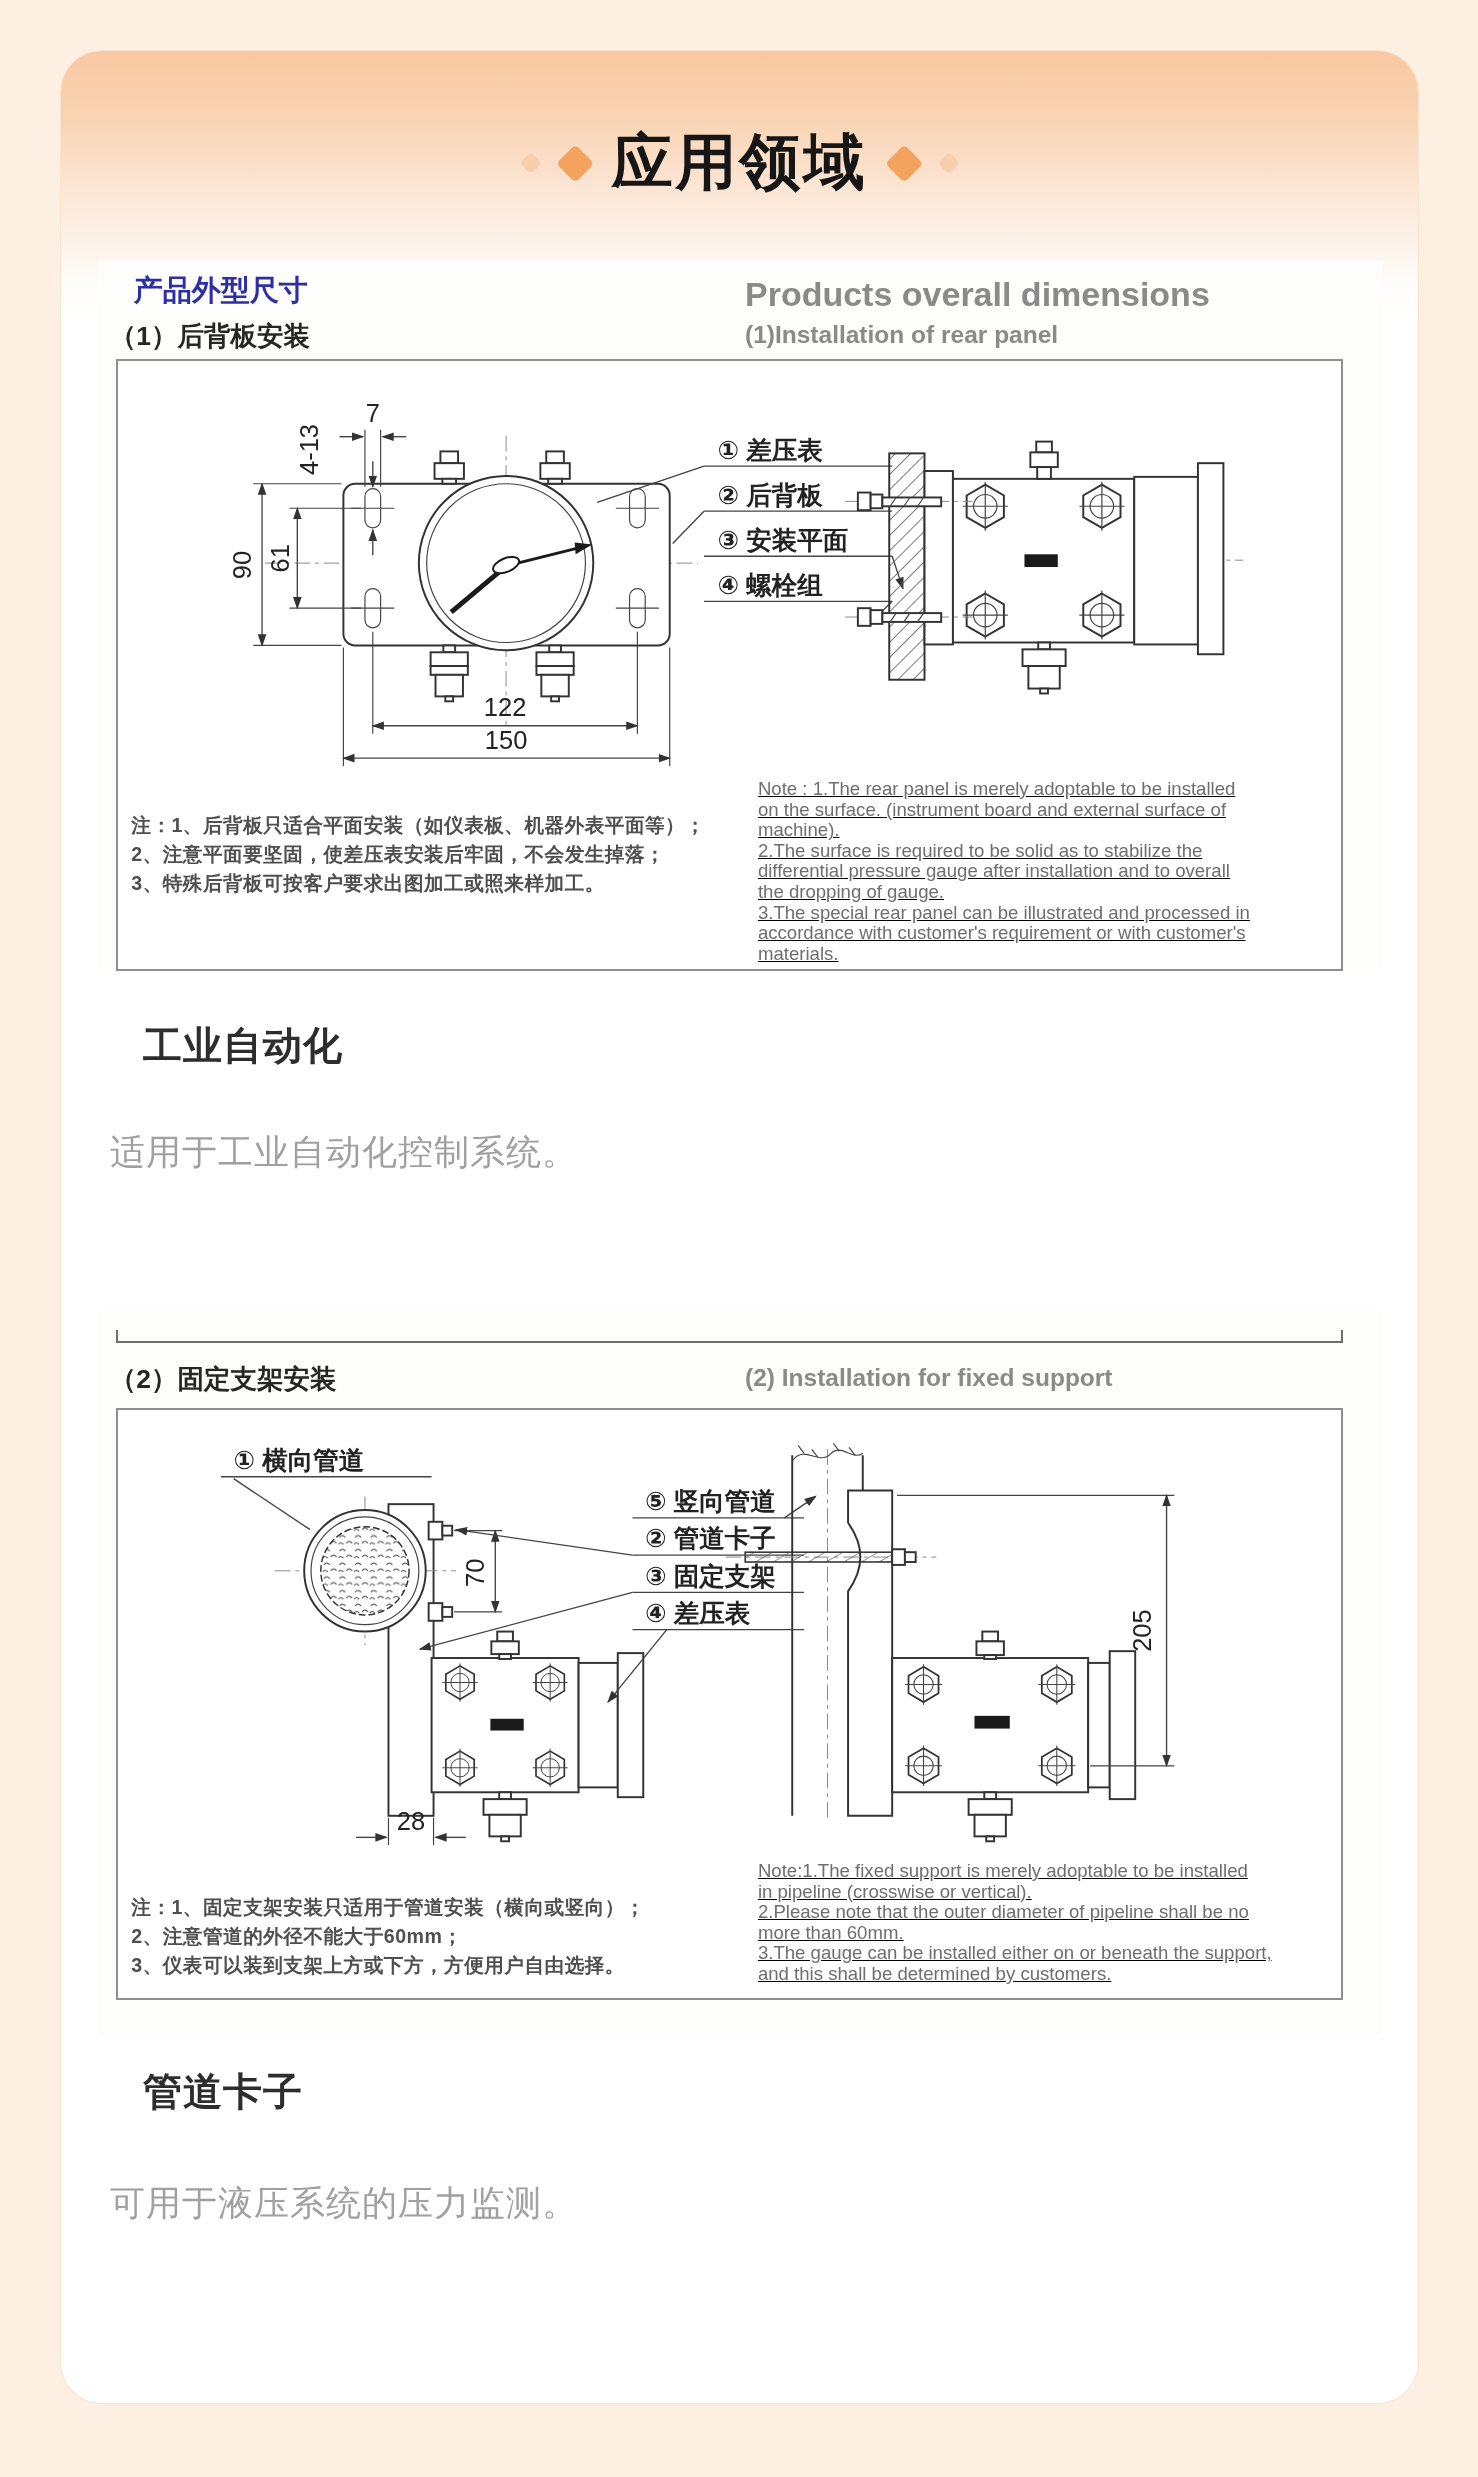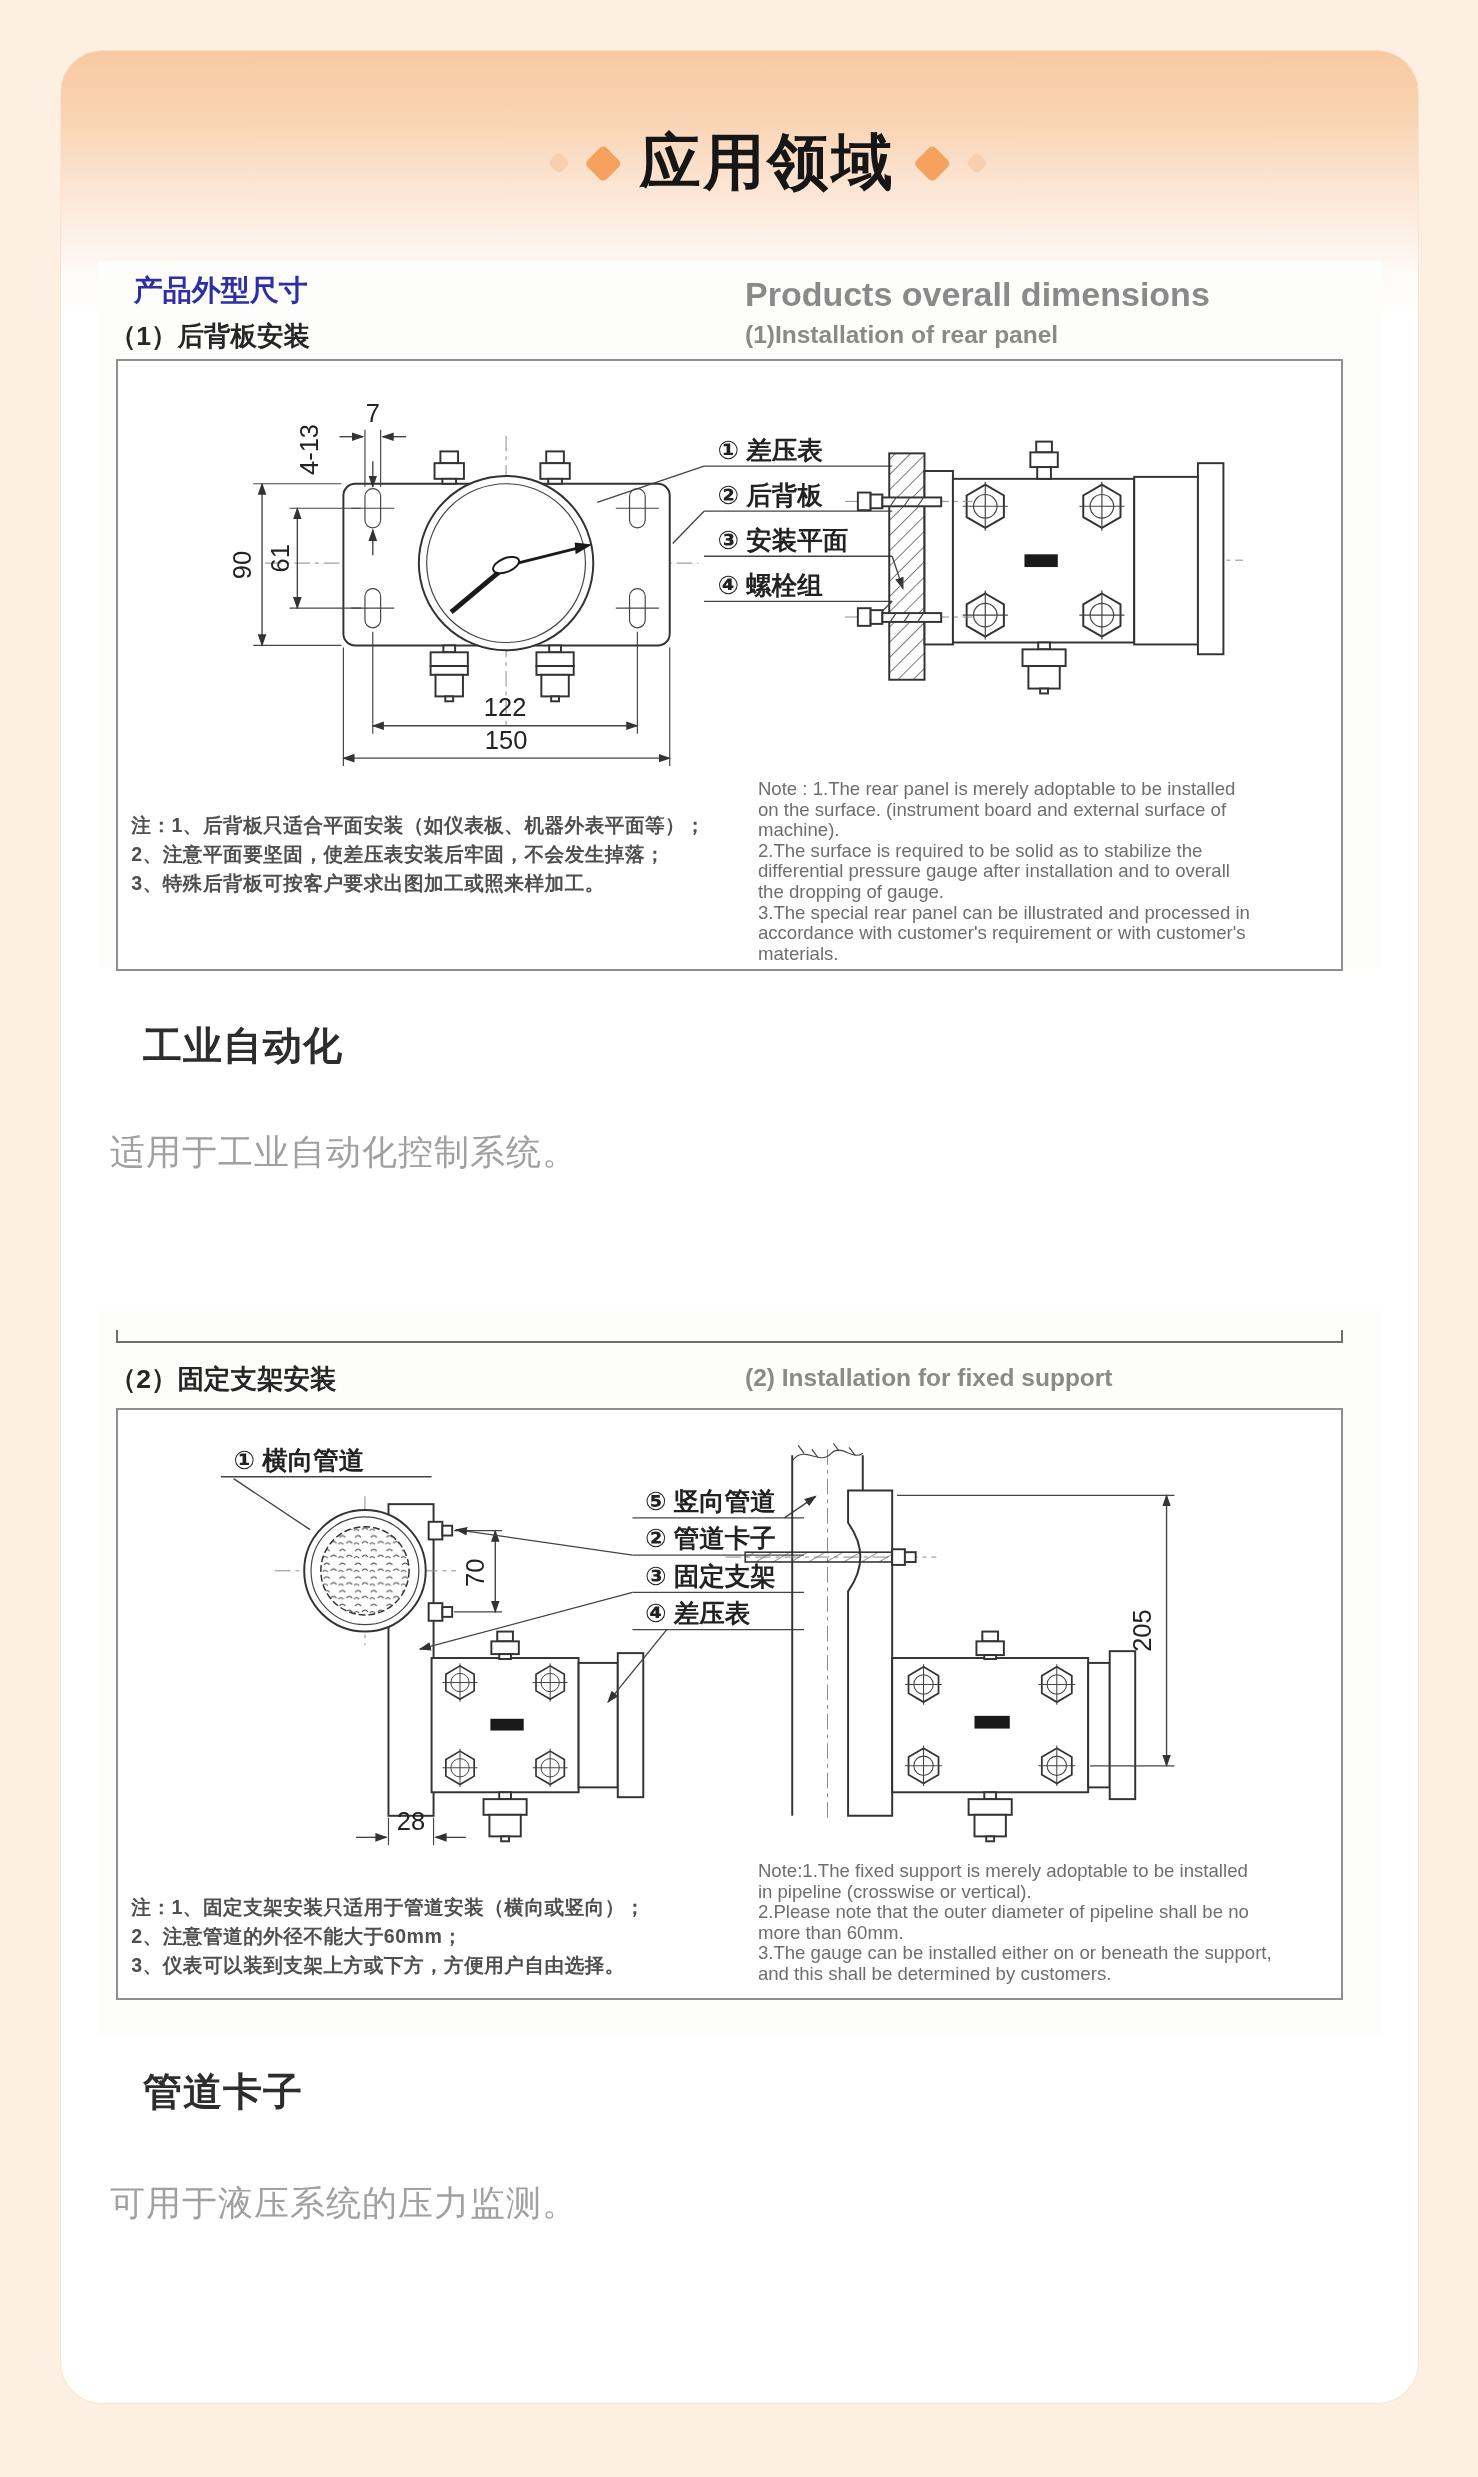--- a/index.html
+++ b/index.html
@@ -1,42 +1,42 @@
 <!DOCTYPE html>
 <html><head>
 <meta charset="utf-8">
 <style>
   html,body{margin:0;padding:0;}
   body{width:1478px;height:2478px;position:relative;background:#fdf0e3;
        font-family:"Liberation Sans","DejaVu Sans",sans-serif;overflow:hidden;}
   .card{position:absolute;left:61px;top:51px;width:1357px;height:2352px;border-radius:41px;
         background:linear-gradient(180deg,#f8c9a1 0px,#f9d4b4 69px,#fbe4d2 132px,#fefcfa 230px,#ffffff 270px);
         box-shadow:0 0 0 1px rgba(242,190,140,.25);}
-  .title-row{position:absolute;top:71px;left:0;width:100%;display:flex;align-items:center;justify-content:center;gap:23.5px;margin-left:28px;}
+  .title-row{position:absolute;top:71px;left:0;width:100%;display:flex;align-items:center;justify-content:center;gap:23.5px;}
   .title-text{font-size:61px;font-weight:bold;color:#161616;letter-spacing:2.9px;}
   .dia{transform:rotate(45deg);border-radius:4.9px;}
   .dia-big{width:26.5px;height:26.5px;background:#f4a25e;}
   .dia-small{width:15.7px;height:15.7px;background:#f8cfad;}
   .scan{position:absolute;left:37px;width:1284px;background:#fdfdfc;}
   .scan1{top:210px;height:708px;}
   .scan2{top:1259px;height:725px;}
   .hdr-cn{position:absolute;left:11.8px;top:9.8px;font-size:29px;font-weight:bold;color:#2e2ea6;margin-left:24px;}
   .hdr-en{position:absolute;left:647px;top:13.7px;font-size:34px;font-weight:bold;color:#8a8a8a;}
   .sub-cn{position:absolute;left:11.8px;font-size:26.5px;font-weight:bold;color:#262626;}
   .sub-en{position:absolute;left:647px;font-size:24.5px;font-weight:bold;color:#8a8a8a;}
   .s1sub{top:57px;} .s1sube{top:60px;}
   .s2sub{top:51px;} .s2sube{top:54px;}
   .fragline{position:absolute;left:17.6px;top:19.6px;width:1223px;height:11.8px;
             border-left:2px solid #6f6f6f;border-right:2px solid #6f6f6f;border-bottom:2px solid #6f6f6f;}
   .dbox{position:absolute;left:17.6px;top:98px;width:1223px;border:2px solid #8f8f8f;background:#fff;}
   .dbox1{height:608px;} .dbox2{height:588px;}
   .dbox svg{display:block;}
   .notes{display:flex;padding:2px 9.8px 0 13.7px;}
   .ncol-cn{width:600px;margin-top:32px;}
-  .ncol-en{width:584px;margin-left:38px;}
+  .ncol-en{width:584px;margin-left:38px;text-decoration:underline;}
   .cnl{font-size:19.6px;font-weight:bold;color:#4f4f4f;line-height:29px;letter-spacing:0.5px;}
   .enl{font-size:18.6px;color:#6e6e6e;line-height:20.6px;font-weight:500;}
   .sec-h{position:absolute;left:49px;font-size:39px;font-weight:bold;color:#2d2d2d;letter-spacing:1px;margin-left:33px;}
   .sec-h1{top:968px;} .sec-h2{top:2014px;}
   .sec-p{position:absolute;left:49px;font-size:35px;color:#a0a0a0;letter-spacing:1px;}
   .sec-p1{top:1078px;} .sec-p2{top:2129px;}
   
   svg text{font-family:"Liberation Sans","DejaVu Sans",sans-serif;fill:#222;}
   .lb{font-size:26px;font-weight:bold;}
   .dm{font-size:26px;}

